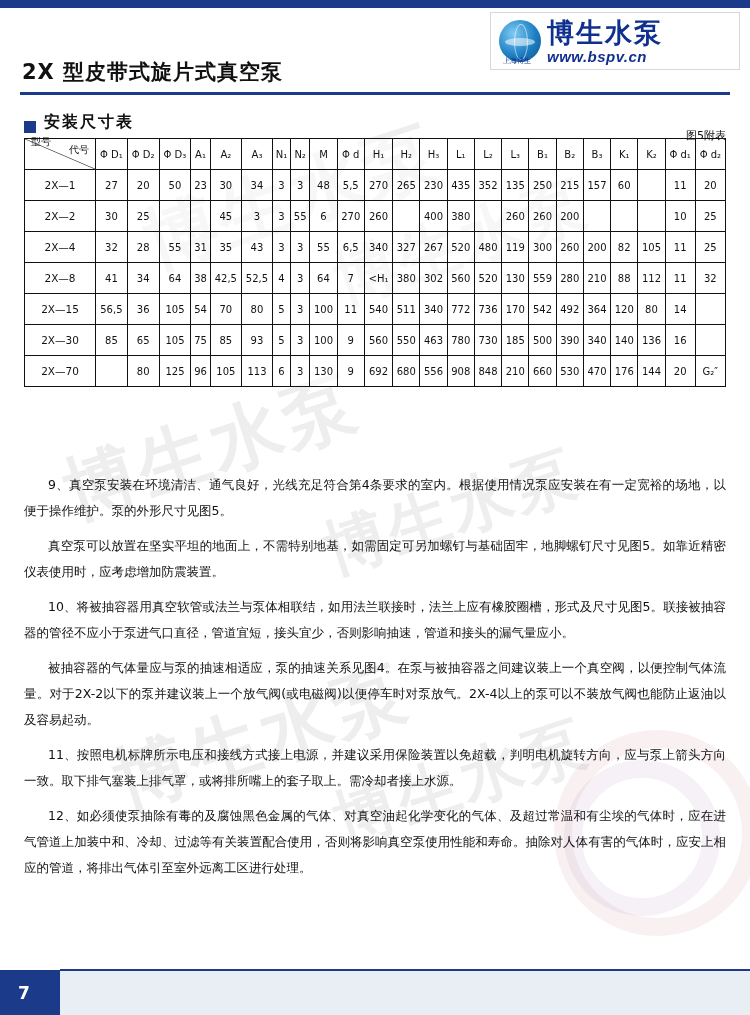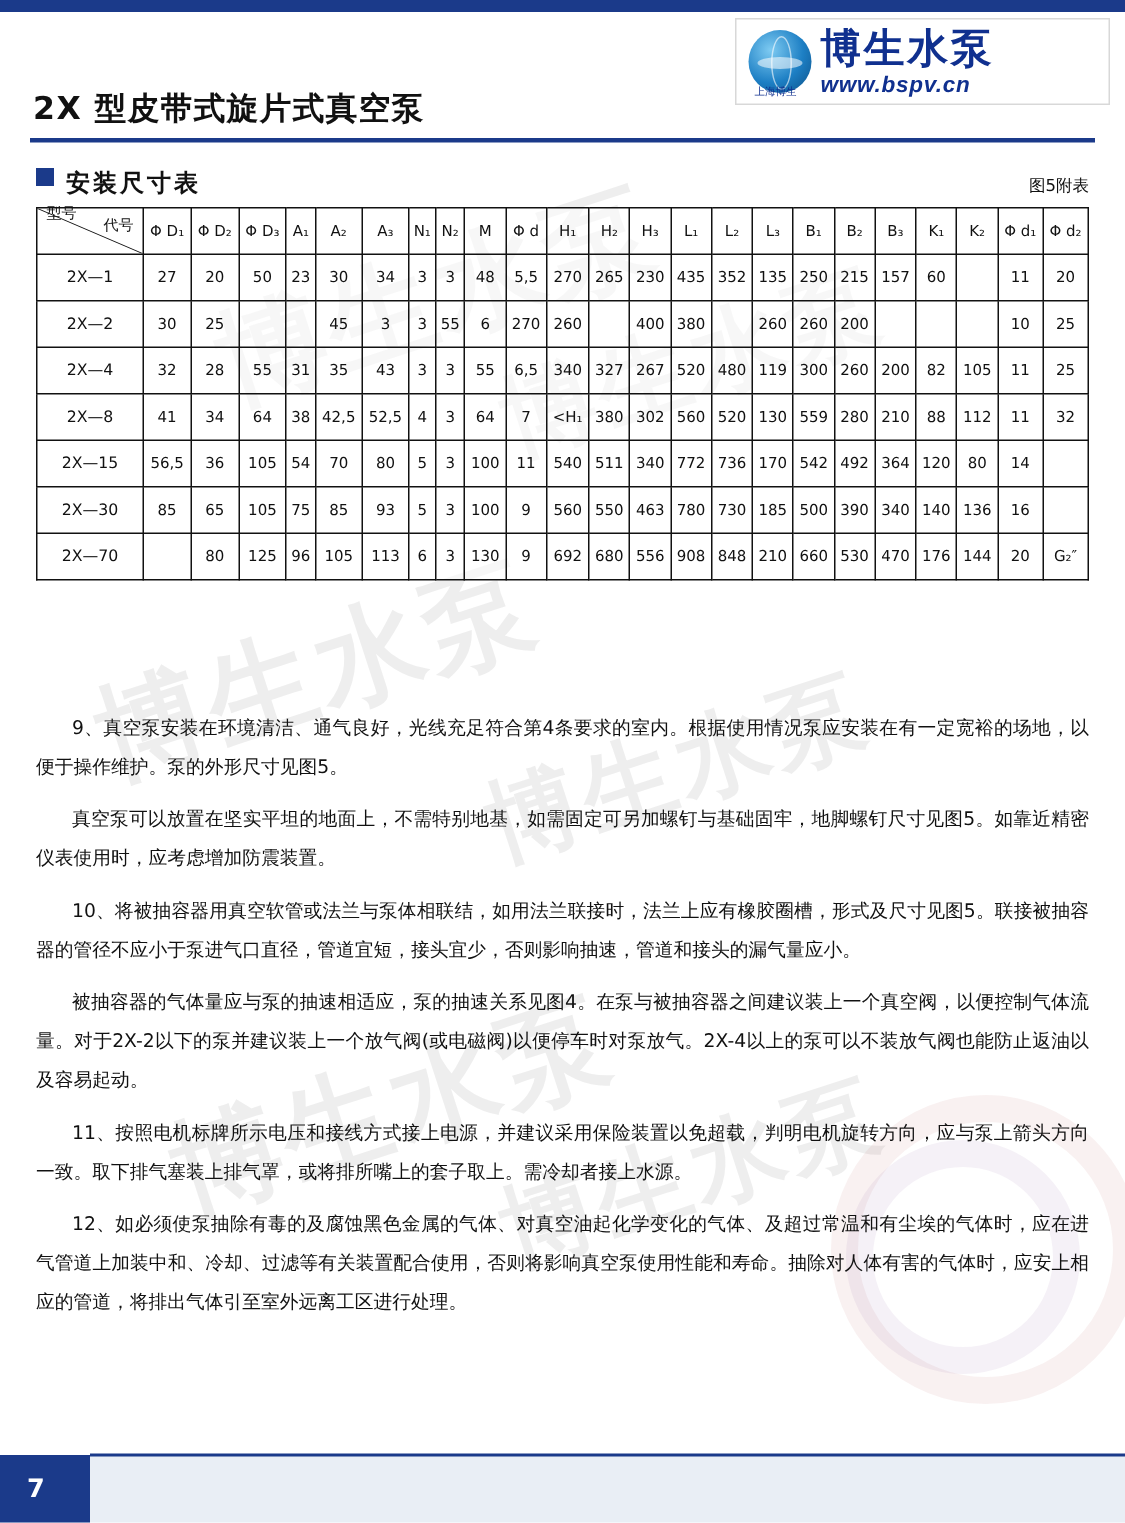--- a/index.html
+++ b/index.html
@@ -97,30 +97,30 @@
     font-family:"DejaVu Sans","Liberation Sans",sans-serif;
   }
   .title-rule{
     position:absolute;left:20px;top:92px;width:710px;height:3px;
     background:#1b3a8a;
     z-index:3;
   }
 
   .section-head{
     position:absolute;left:24px;top:112px;
-    display:flex;align-items:flex-start;gap:8px;
+    display:flex;align-items:flex-end;gap:8px;
     z-index:4;
   }
   .blue-sq{width:12px;height:12px;background:#1b3a8a;flex:none;}
   .section-title{
     font-size:16px;font-weight:bold;color:#111;letter-spacing:2px;
     font-family:"DejaVu Sans","Liberation Sans",sans-serif;
   }
   .fig-note{
-    position:absolute;right:24px;top:116px;
+    position:absolute;right:24px;top:128px;
     font-size:11px;color:#111;
     z-index:4;
     font-family:"DejaVu Sans","Liberation Sans",sans-serif;
   }
 
   
   .tbl-wrap{
     position:absolute;left:24px;top:138px;width:604px;
     z-index:2;
   }

